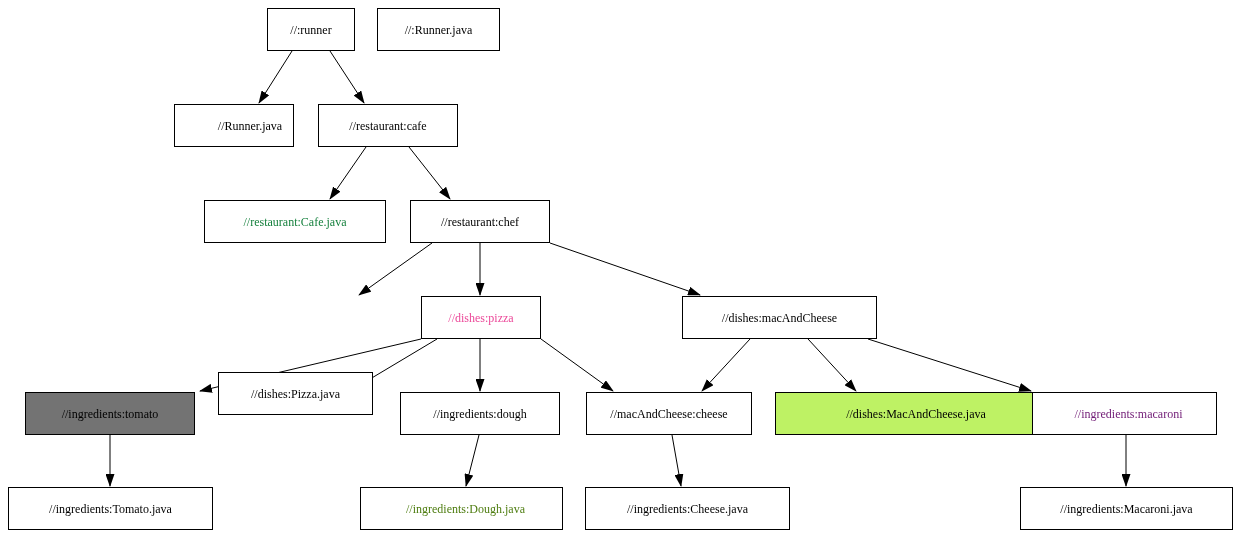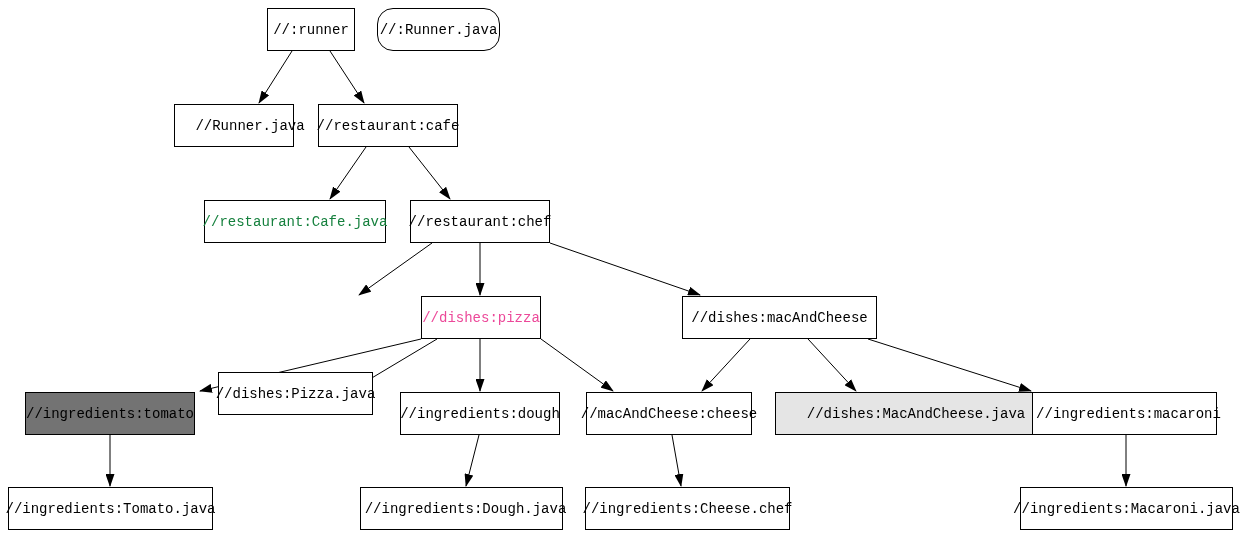--- a/index.html
+++ b/index.html
@@ -24,24 +24,23 @@
   .graph-node {
     position: absolute;
     z-index: 1;
     box-sizing: border-box;
     display: flex;
     align-items: center;
     justify-content: center;
     background: #ffffff;
     border: 1px solid #000000;
     color: #000000;
-    font-size: 14px;
+    font-size: 12px;
     line-height: 1;
     white-space: nowrap;
-    font-family: Liberation Mono, monospace;
   }
 </style>
 </head>
 <body>
 
 <div class="graph-canvas" style="background: rgb(255, 255, 255);">
   <svg class="edge-layer" width="1242" height="539" xmlns="http://www.w3.org/2000/svg">
     <defs>
       <marker id="arrowhead" markerUnits="userSpaceOnUse" markerWidth="13" markerHeight="9" refX="12" refY="4.5" orient="auto">
         <path id="arrowhead-path" d="M0,0 L13,4.5 L0,9 z" fill="#000000"></path>
@@ -62,21 +61,21 @@
       <line x1="808" y1="339" x2="856" y2="391" stroke="#000000" stroke-width="1" marker-end="url(#arrowhead)"></line>
       <line x1="868" y1="339" x2="1031" y2="391" stroke="#000000" stroke-width="1" marker-end="url(#arrowhead)"></line>
       <line x1="110" y1="435" x2="110" y2="486" stroke="#000000" stroke-width="1" marker-end="url(#arrowhead)"></line>
       <line x1="479" y1="435" x2="466" y2="486" stroke="#000000" stroke-width="1" marker-end="url(#arrowhead)"></line>
       <line x1="672" y1="435" x2="681" y2="486" stroke="#000000" stroke-width="1" marker-end="url(#arrowhead)"></line>
       <line x1="1126" y1="435" x2="1126" y2="486" stroke="#000000" stroke-width="1" marker-end="url(#arrowhead)"></line>
     </svg>
 <div class="graph-node" style="left: 267px; top: 8px; width: 88px; height: 43px; background: rgb(255, 255, 255); border-color: rgb(0, 0, 0); color: rgb(0, 0, 0);">
       <span>//:runner</span>
     </div>
-    <div class="graph-node" style="left: 377px; top: 8px; width: 123px; height: 43px; background: rgb(255, 255, 255); border-color: rgb(0, 0, 0); color: rgb(0, 0, 0); border-radius: 16px;">
+    <div class="graph-node" style="left: 377px; top: 8px; width: 123px; height: 43px; background: rgb(255, 255, 255); border-color: rgb(0, 0, 0); color: rgb(0, 0, 0);">
       <span>//:Runner.java</span>
     </div>
     <div class="graph-node" style="left: 174px; top: 104px; width: 120px; height: 43px; background: rgb(255, 255, 255); border-color: rgb(0, 0, 0); color: rgb(0, 0, 0); padding-left: 32px;">
       <span>//Runner.java</span>
     </div>
     <div class="graph-node" style="left: 318px; top: 104px; width: 140px; height: 43px; background: rgb(255, 255, 255); border-color: rgb(0, 0, 0); color: rgb(0, 0, 0);">
       <span>//restaurant:cafe</span>
     </div>
     <div class="graph-node" style="left: 204px; top: 200px; width: 182px; height: 43px; background: rgb(255, 255, 255); border-color: rgb(0, 0, 0); color: #15803d;">
       <span>//restaurant:Cafe.java</span>
@@ -95,31 +94,31 @@
     </div>
     <div class="graph-node" style="left: 218px; top: 372px; width: 155px; height: 43px; background: rgb(255, 255, 255); border-color: rgb(0, 0, 0); color: rgb(0, 0, 0);">
       <span>//dishes:Pizza.java</span>
     </div>
     <div class="graph-node" style="left: 400px; top: 392px; width: 160px; height: 43px; background: rgb(255, 255, 255); border-color: rgb(0, 0, 0); color: rgb(0, 0, 0);">
       <span>//ingredients:dough</span>
     </div>
     <div class="graph-node" style="left: 586px; top: 392px; width: 166px; height: 43px; background: rgb(255, 255, 255); border-color: rgb(0, 0, 0); color: rgb(0, 0, 0);">
       <span>//macAndCheese:cheese</span>
     </div>
-    <div class="graph-node" style="left: 775px; top: 392px; width: 282px; height: 43px; background: #e5e5e5; border-color: rgb(0, 0, 0); color: rgb(0, 0, 0);">
+    <div class="graph-node" style="left: 775px; top: 392px; width: 282px; height: 43px; background: #bef264; border-color: rgb(0, 0, 0); color: rgb(0, 0, 0);">
       <span>//dishes:MacAndCheese.java</span>
     </div>
-    <div class="graph-node" style="left: 1032px; top: 392px; width: 185px; height: 43px; background: rgb(255, 255, 255); border-color: rgb(0, 0, 0); color: #000000; padding-left: 8px;">
+    <div class="graph-node" style="left: 1032px; top: 392px; width: 185px; height: 43px; background: rgb(255, 255, 255); border-color: rgb(0, 0, 0); color: #701a75; padding-left: 8px;">
       <span>//ingredients:macaroni</span>
     </div>
     <div class="graph-node" style="left: 8px; top: 487px; width: 205px; height: 43px; background: rgb(255, 255, 255); border-color: rgb(0, 0, 0); color: rgb(0, 0, 0);">
       <span>//ingredients:Tomato.java</span>
     </div>
-    <div class="graph-node" style="left: 360px; top: 487px; width: 203px; height: 43px; background: rgb(255, 255, 255); border-color: rgb(0, 0, 0); color: #000000; padding-left: 8px;">
+    <div class="graph-node" style="left: 360px; top: 487px; width: 203px; height: 43px; background: rgb(255, 255, 255); border-color: rgb(0, 0, 0); color: #4d7c0f; padding-left: 8px;">
       <span>//ingredients:Dough.java</span>
     </div>
     <div class="graph-node" style="left: 585px; top: 487px; width: 205px; height: 43px; background: rgb(255, 255, 255); border-color: rgb(0, 0, 0); color: rgb(0, 0, 0);">
-      <span>//ingredients:Cheese.chef</span>
+      <span>//ingredients:Cheese.java</span>
     </div>
     <div class="graph-node" style="left: 1020px; top: 487px; width: 213px; height: 43px; background: rgb(255, 255, 255); border-color: rgb(0, 0, 0); color: rgb(0, 0, 0);">
       <span>//ingredients:Macaroni.java</span>
     </div>
   </div>
 
 </body></html>

